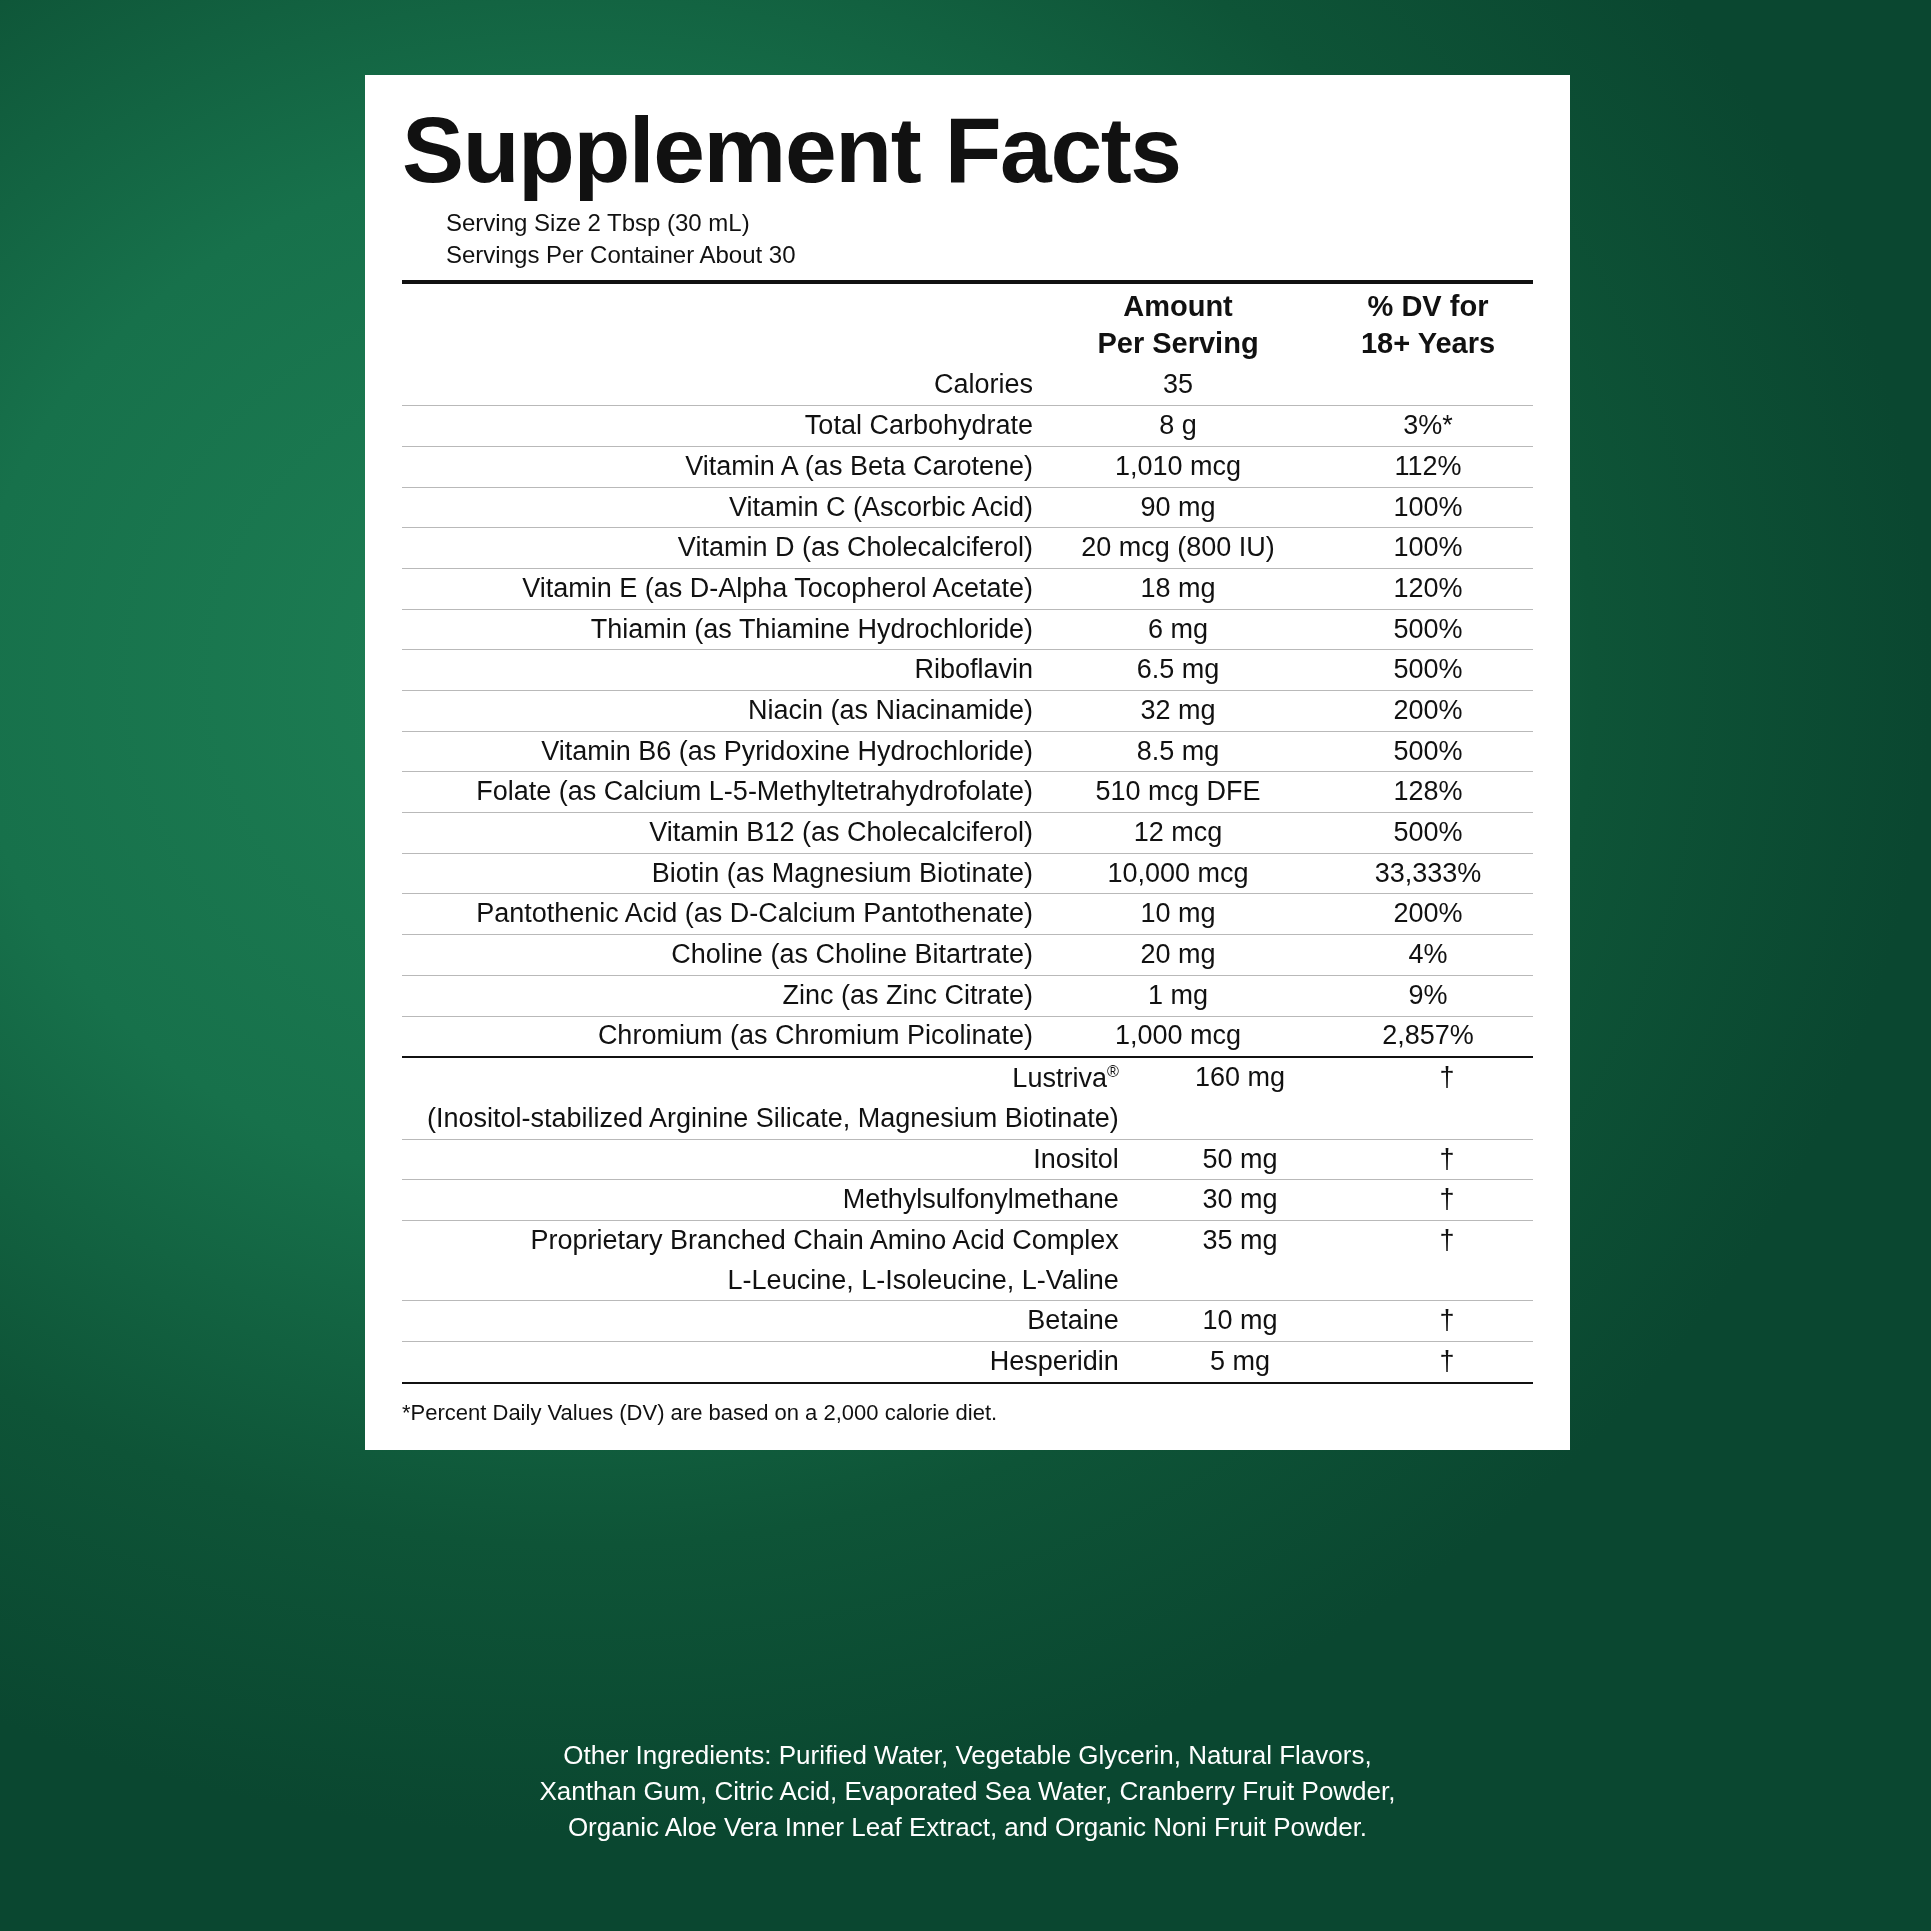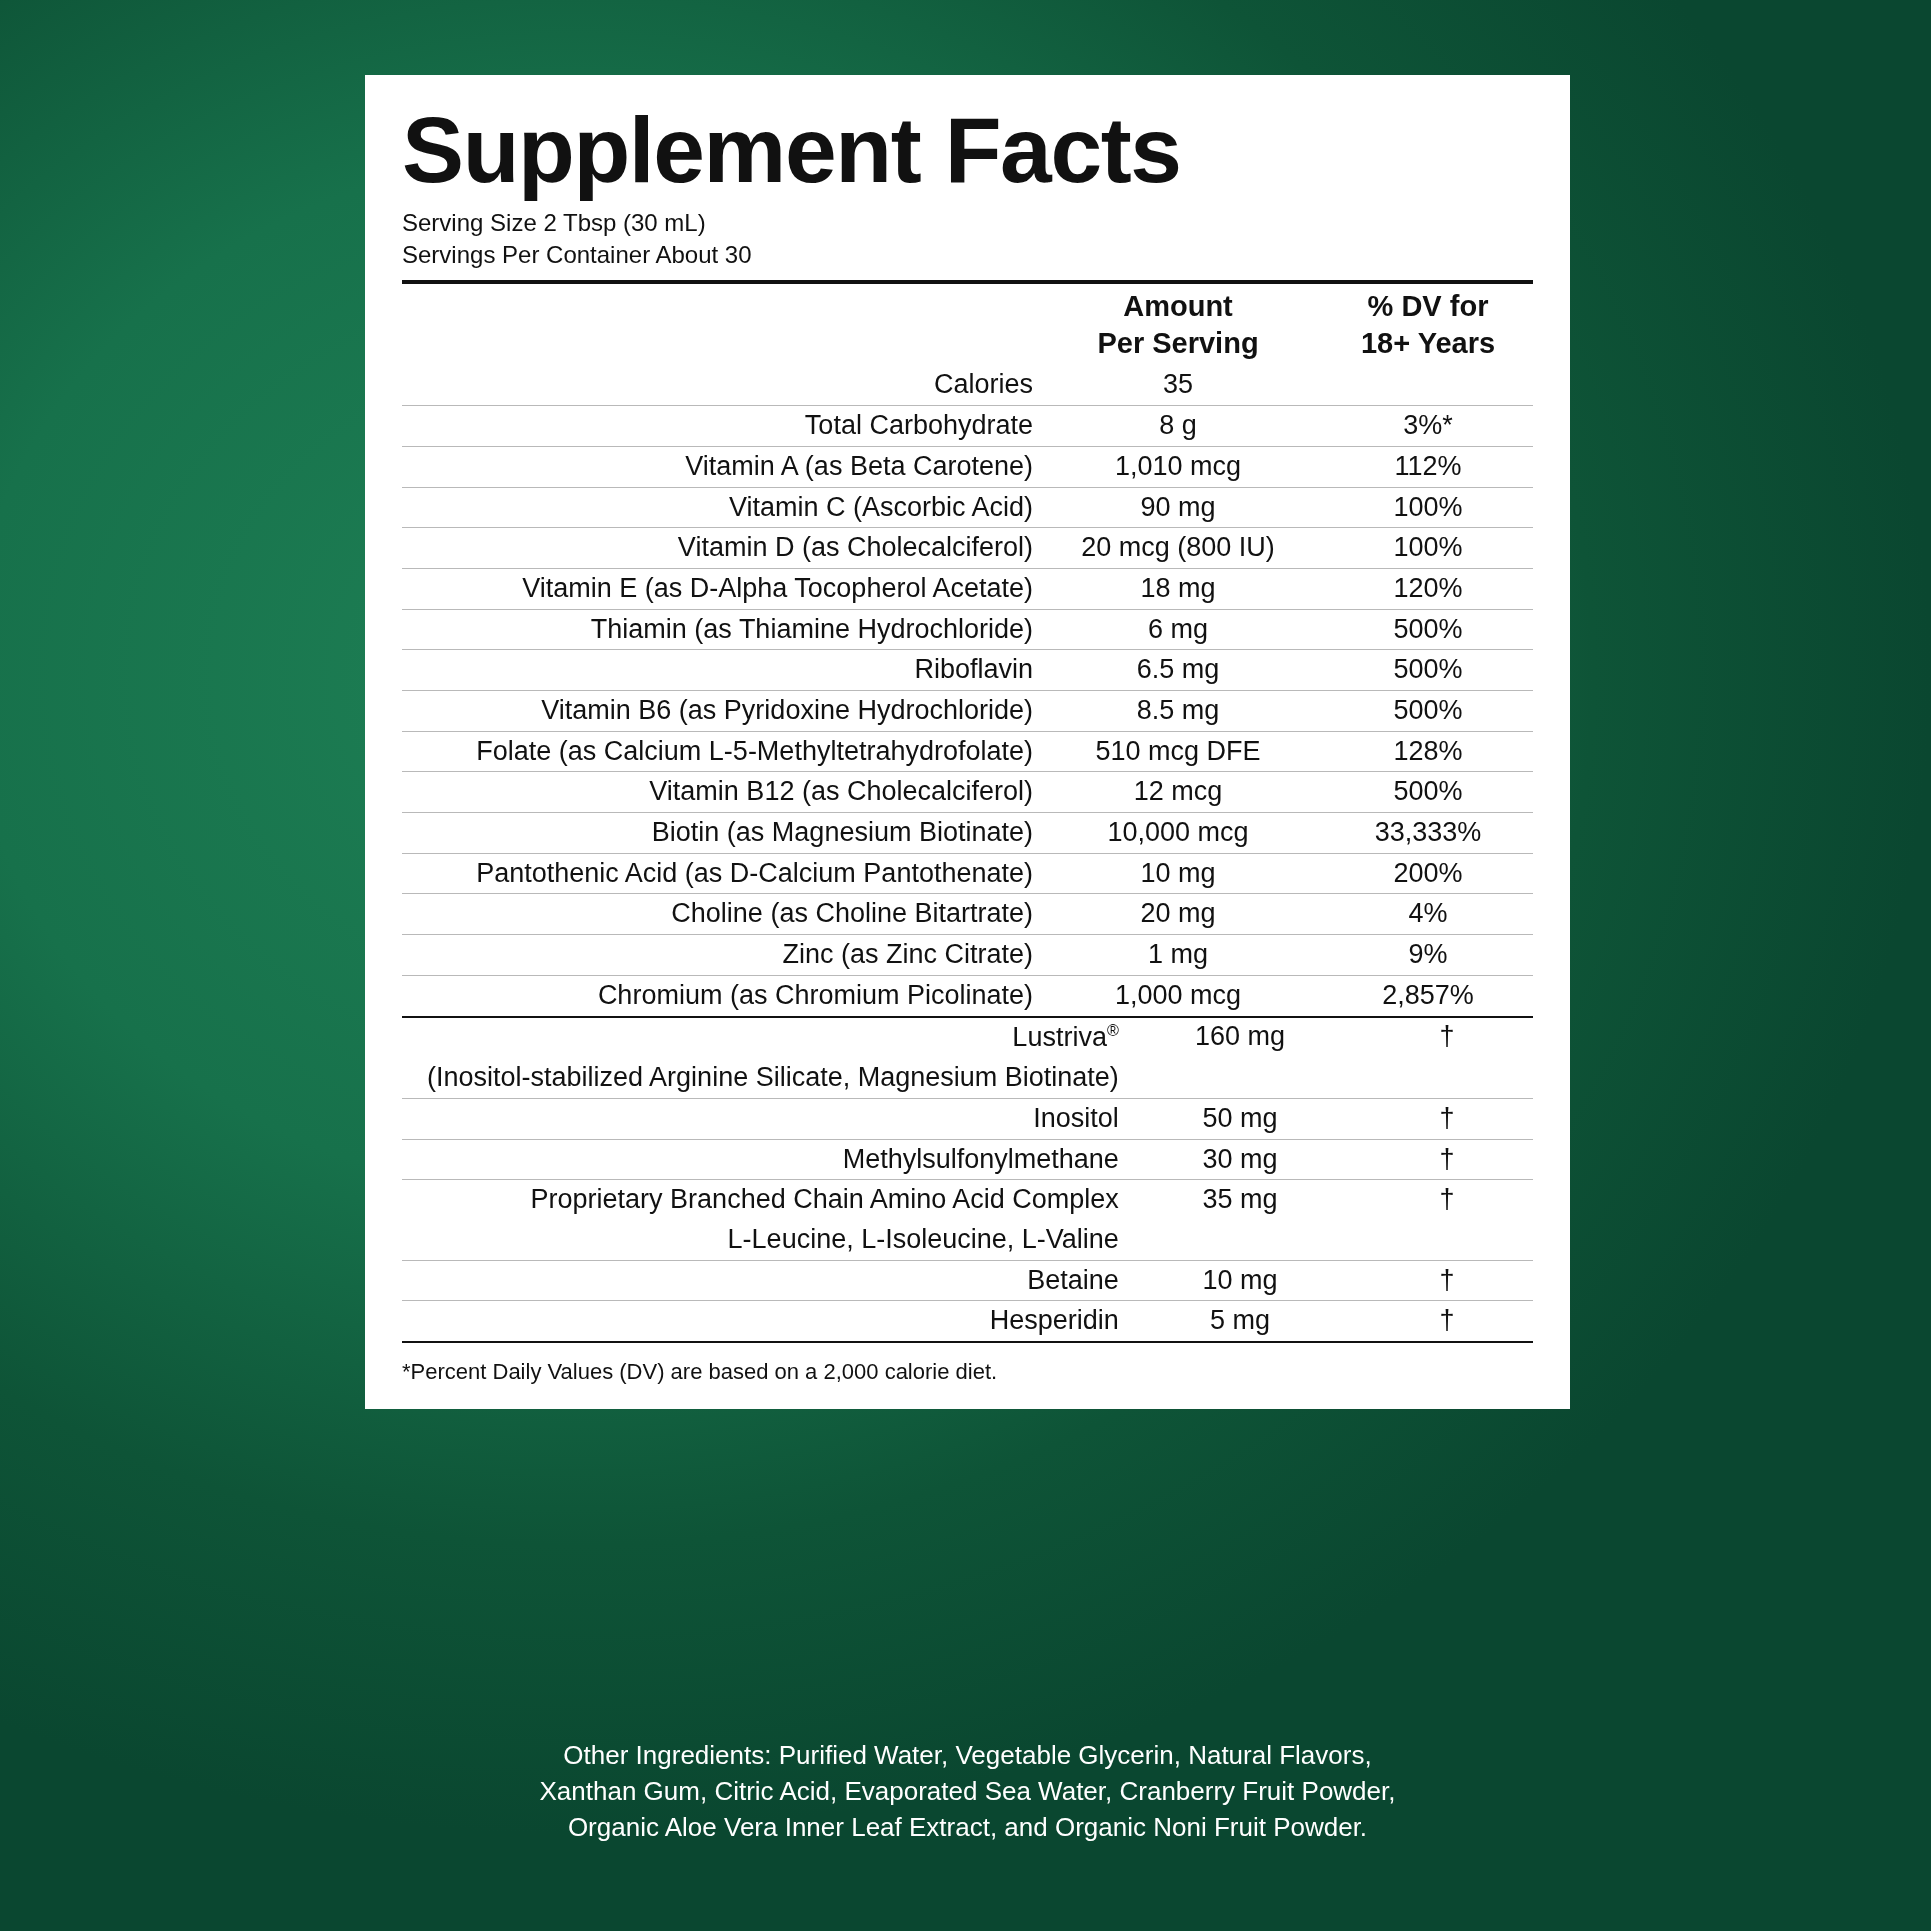--- a/index.html
+++ b/index.html
@@ -42,20 +42,21 @@
     letter-spacing: -1.4px;
     color: #111;
     line-height: 1.05;
     margin: 27px 0 7.7px 0;
     white-space: nowrap;
   }
   .serving {
     font-size: 24px;
     color: #111;
     line-height: 1.32;
+    margin-left: 44px;
   }
   .rule-thick {
     border-bottom: 4.8px solid #111;
     margin-top: 9.7px;
   }
   .rule-med {
     border-bottom: 2.9px solid #111;
   }
   table.facts {
     width: 100%;
@@ -168,20 +169,25 @@
               <td class="name">Thiamin (as Thiamine Hydrochloride)</td>
               <td class="amt">6 mg</td>
               <td class="dv">500%</td>
             </tr>
           <tr>
               <td class="name">Riboflavin</td>
               <td class="amt">6.5 mg</td>
               <td class="dv">500%</td>
             </tr>
           <tr>
+              <td class="name">Niacin (as Niacinamide)</td>
+              <td class="amt">32 mg</td>
+              <td class="dv">200%</td>
+            </tr>
+          <tr>
               <td class="name">Vitamin B6 (as Pyridoxine Hydrochloride)</td>
               <td class="amt">8.5 mg</td>
               <td class="dv">500%</td>
             </tr>
           <tr>
               <td class="name">Folate (as Calcium L-5-Methyltetrahydrofolate)</td>
               <td class="amt">510 mcg DFE</td>
               <td class="dv">128%</td>
             </tr>
           <tr>

